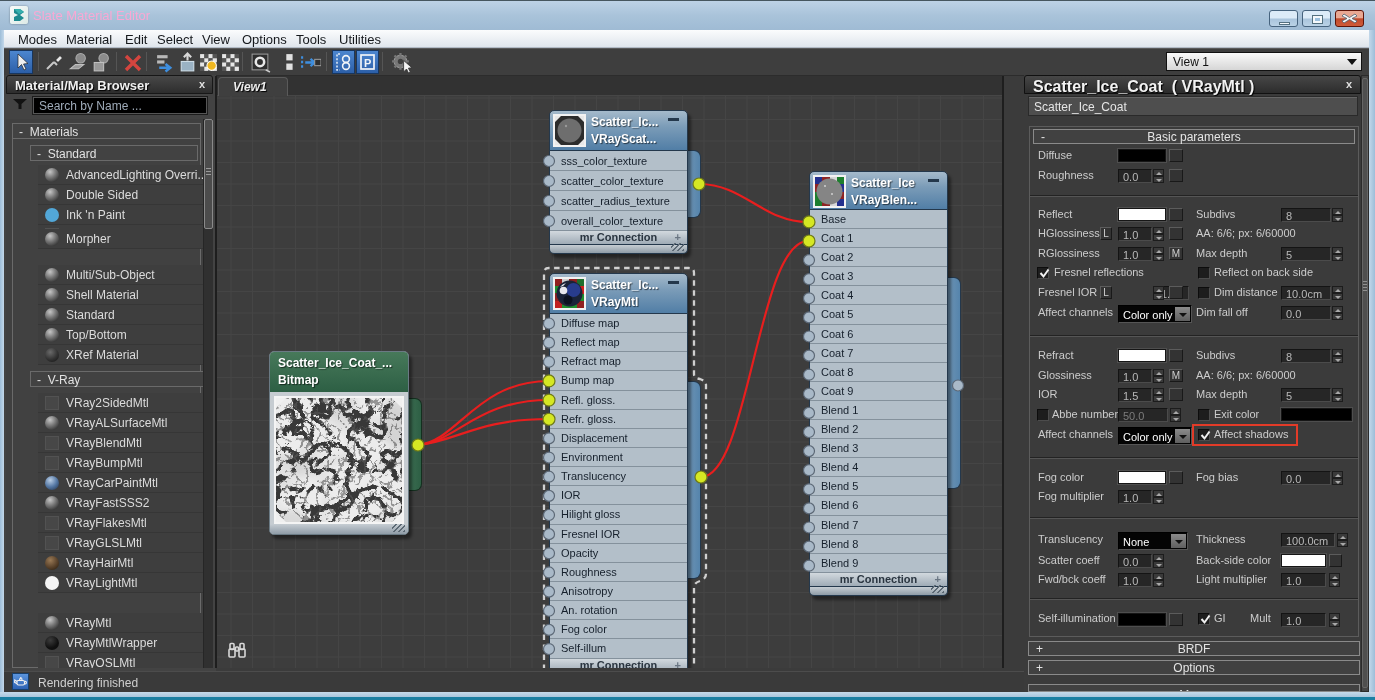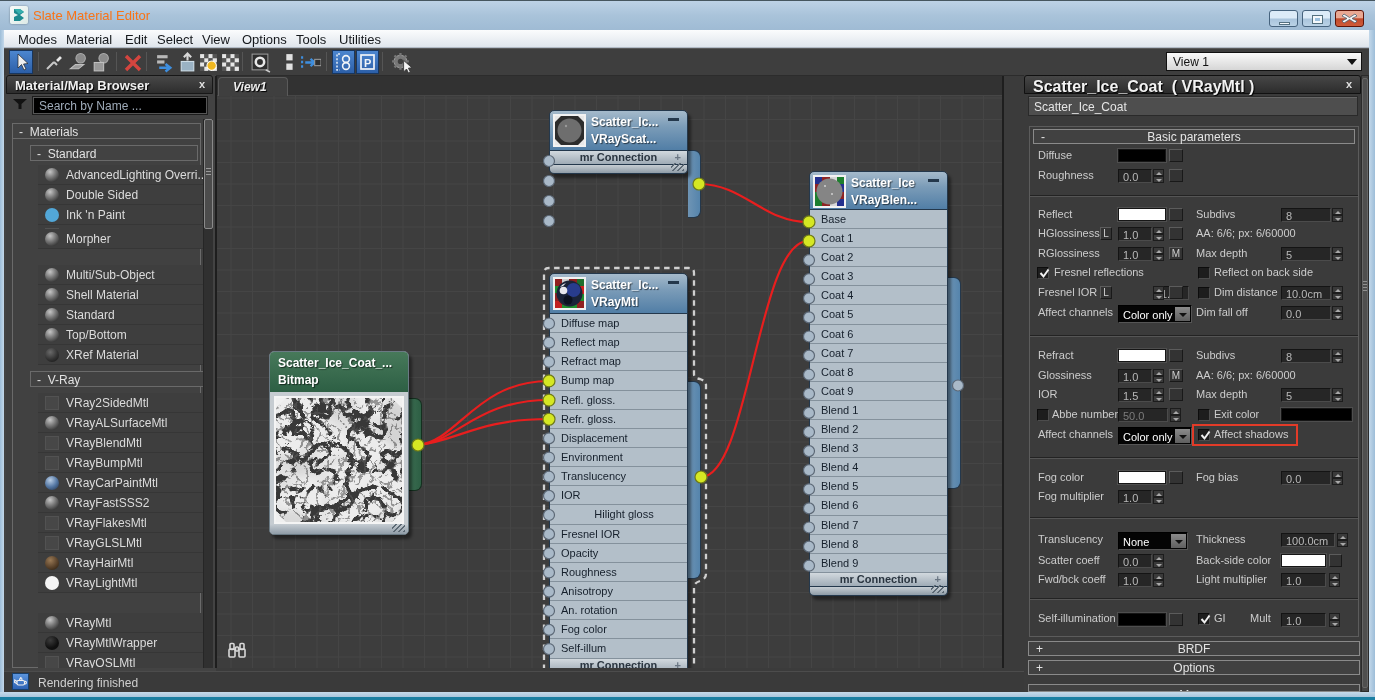--- a/index.html
+++ b/index.html
@@ -6,21 +6,21 @@
 html,body { width:1375px; height:700px; overflow:hidden; }
 body { font-family:"Liberation Sans", sans-serif; background:#3b3b3b; position:relative; }
 .abs { position:absolute; }
 
 
 #titlebar { left:0; top:0; width:1375px; height:30px;
   background:linear-gradient(#bdd2e6,#a9c3da 50%,#9fbbd4);
   border-top:1px solid #46565f; }
 #titleicon { left:10px; top:6px; width:18px; height:18px; border-radius:2px;
   background:linear-gradient(135deg,#f8fbfa,#dceae6); box-shadow:0 0 2px rgba(0,0,0,.4); }
-#titletext { left:33px; top:8px; font-size:13px; color:#f97316; }
+#titletext { left:33px; top:8px; font-size:13px; color:#f9a8d4; }
 .winbtn { top:10px; width:29px; height:17px; border-radius:3px; border:1px solid #46637e; }
 #btnmin, #btnmax { background:linear-gradient(#dcebf8 48%, #a9c4dc 52%, #bad2e6); }
 #btnclose { background:linear-gradient(#e9a893 45%, #c04a2c 52%, #cf5b38); border-color:#5e1408; }
 #menubar { left:4px; top:30px; width:1365px; height:18px;
   background:linear-gradient(#fbfcfd,#dfe5ec); border-bottom:1px solid #b2bbc6; }
 .menuitem { position:absolute; top:32px; font-size:13px; color:#15181c; }
 #toolbar { left:4px; top:48px; width:1365px; height:28px; background:#3e3e3e;
   border-top:1px solid #5a5a5a; border-bottom:1px solid #2c2c2c; }
 .tsep { position:absolute; top:4px; width:1px; height:19px; background:#2a2a2a; border-right:1px solid #555; }
 
@@ -397,20 +397,26 @@
       <div class="nhead" style="height:41px;">
         <div class="thumb"><svg width="29" height="29" viewBox="0 0 29 29">
             <rect width="29" height="29" fill="#2c2c2c"></rect>
 <path d="M0 0 L6 0 L0 6 Z M29 0 L29 6 L23 0 Z M0 29 L0 23 L6 29 Z M29 29 L23 29 L29 23 Z" fill="#e8e8e8"></path>
 <circle cx="14.5" cy="14.5" r="12" fill="#6e6e6e"></circle>
             <circle cx="11" cy="10" r="1.2" fill="#999"></circle>
           </svg></div>
         <div class="tt">Scatter_Ic...<br>VRayScat...</div>
         <div class="nmin"></div>
       </div>
+      <div class="nrows">
+        <div class="nrow" style="height:20px;line-height:20px;">sss_color_texture</div>
+        <div class="nrow" style="height:20px;line-height:20px;">scatter_color_texture</div>
+        <div class="nrow" style="height:20px;line-height:20px;">scatter_radius_texture</div>
+        <div class="nrow" style="height:20px;line-height:20px;">overall_color_texture</div>
+      </div>
       <div class="nmr" style="height:14px;line-height:13px;">mr Connection<span class="plus">+</span></div>
       <div class="nfoot" style="height:9px;">
         <div class="grip"></div>
       </div>
     </div>
 <div class="node" style="left:332px;top:177px;width:139px;">
       <div class="nhead" style="height:41px;">
         <div class="thumb"><svg width="29" height="29" viewBox="0 0 29 29">
 <rect width="29" height="29" fill="#1f8e2e"></rect>
 <rect x="0" y="0" width="7" height="7" fill="#902020"></rect>
@@ -435,21 +441,21 @@
         <div class="nrow" style="height:19.15px;line-height:19.15px;">Diffuse map</div>
         <div class="nrow" style="height:19.15px;line-height:19.15px;">Reflect map</div>
         <div class="nrow" style="height:19.15px;line-height:19.15px;">Refract map</div>
         <div class="nrow" style="height:19.15px;line-height:19.15px;">Bump map</div>
         <div class="nrow" style="height:19.15px;line-height:19.15px;">Refl. gloss.</div>
         <div class="nrow" style="height:19.15px;line-height:19.15px;">Refr. gloss.</div>
         <div class="nrow" style="height:19.15px;line-height:19.15px;">Displacement</div>
         <div class="nrow" style="height:19.15px;line-height:19.15px;">Environment</div>
         <div class="nrow" style="height:19.15px;line-height:19.15px;">Translucency</div>
         <div class="nrow" style="height:19.15px;line-height:19.15px;">IOR</div>
-        <div class="nrow" style="height:19.15px;line-height:19.15px;text-align:center;">Hilight gloss</div>
+        <div class="nrow" style="height:19.15px;line-height:19.15px;">Hilight gloss</div>
         <div class="nrow" style="height:19.15px;line-height:19.15px;">Fresnel IOR</div>
         <div class="nrow" style="height:19.15px;line-height:19.15px;">Opacity</div>
         <div class="nrow" style="height:19.15px;line-height:19.15px;">Roughness</div>
         <div class="nrow" style="height:19.15px;line-height:19.15px;">Anisotropy</div>
         <div class="nrow" style="height:19.15px;line-height:19.15px;">An. rotation</div>
         <div class="nrow" style="height:19.15px;line-height:19.15px;">Fog color</div>
         <div class="nrow" style="height:19.15px;line-height:19.15px;">Self-illum</div>
       </div>
       <div class="nmr" style="height:14px;line-height:13px;">mr Connection<span class="plus">+</span></div>
     </div>

